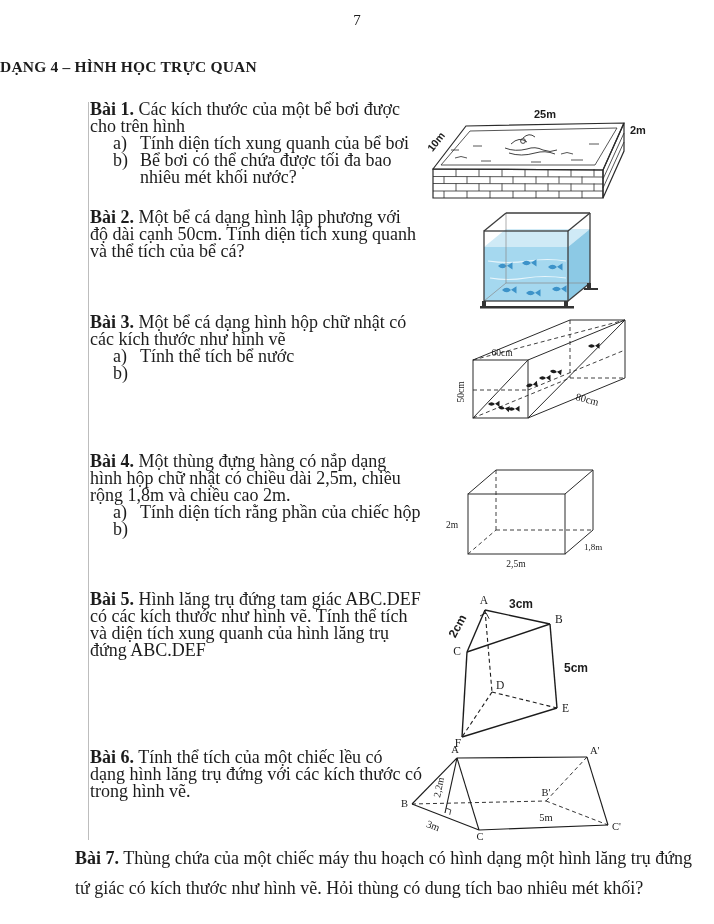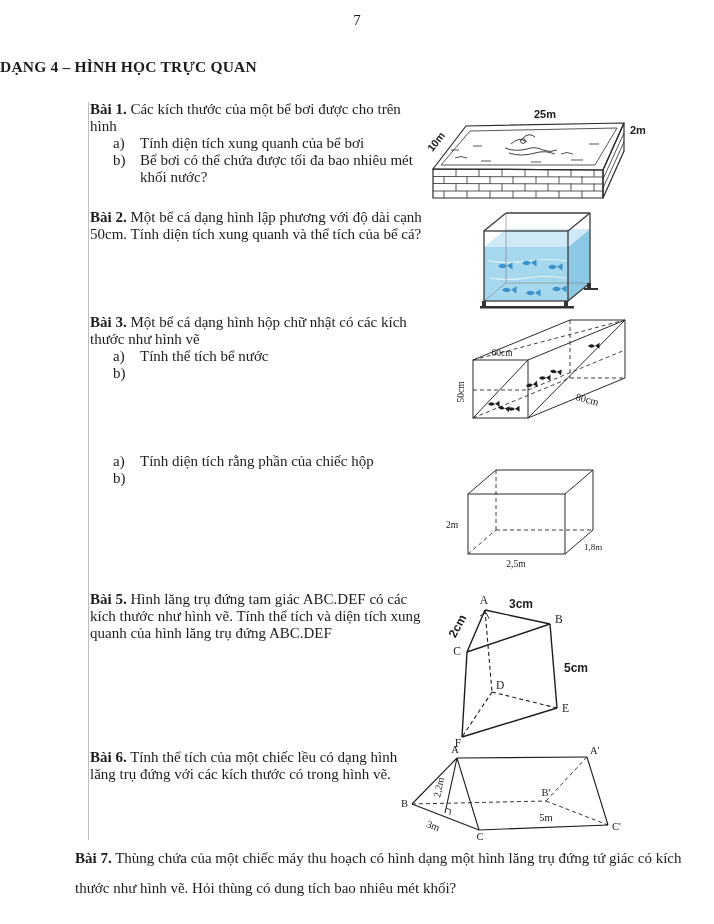--- a/index.html
+++ b/index.html
@@ -2,21 +2,21 @@
 <html><head>
 <meta charset="utf-8">
 <style>
   html,body{margin:0;padding:0;background:#e8e8e8;}
   .page{position:relative;width:714px;height:924px;background:#ffffff;margin:0 auto;
         font-family:"Liberation Serif",serif;color:#1c1c1c;overflow:hidden;}
   .pageno{position:absolute;top:12px;left:0;width:100%;text-align:center;font-size:15px;}
   .title{position:absolute;top:58px;left:0;width:100%;text-align:left;
          font-weight:bold;font-size:15.5px;letter-spacing:.2px;}
   .vline{position:absolute;left:88px;top:102px;width:1px;height:738px;background:#bdbdbd;}
-  .ex{position:absolute;left:90px;width:332px;font-size:15px;line-height:17px;}
+  .ex{position:absolute;left:90px;width:332px;font-size:18px;line-height:17px;}
   .ex .lbl{font-weight:bold;}
   .item{display:flex;padding-left:23px;}
   .item .mk{width:27px;flex:none;}
   .item .tx{flex:1;font-family:Liberation Serif, serif;}
   .ex7{left:75px;width:624px;line-height:30px;}
   .fig{position:absolute;}
   #fig-pool{left:411px;top:106px;}
   #fig-cube{left:456px;top:203px;}
   #fig-tank{left:438px;top:312px;}
   #fig-box{left:438px;top:455px;}
@@ -57,20 +57,21 @@
     <div class="item">
         <span class="mk">a)</span>
         <span class="tx">Tính thể tích bể nước</span>
       </div>
     <div class="item">
         <span class="mk">b)</span>
       </div>
   </div>
 
   <div class="ex" style="top:453px">
+    <div><span class="lbl">Bài 4.</span> <span>Một thùng đựng hàng có nắp dạng hình hộp chữ nhật có chiều dài 2,5m, chiều rộng 1,8m và chiều cao 2m.</span></div>
     <div class="item">
         <span class="mk">a)</span>
         <span class="tx">Tính diện tích rằng phần của chiếc hộp</span>
       </div>
     <div class="item">
         <span class="mk">b)</span>
       </div>
   </div>
 
   <div class="ex" style="top:591px">

